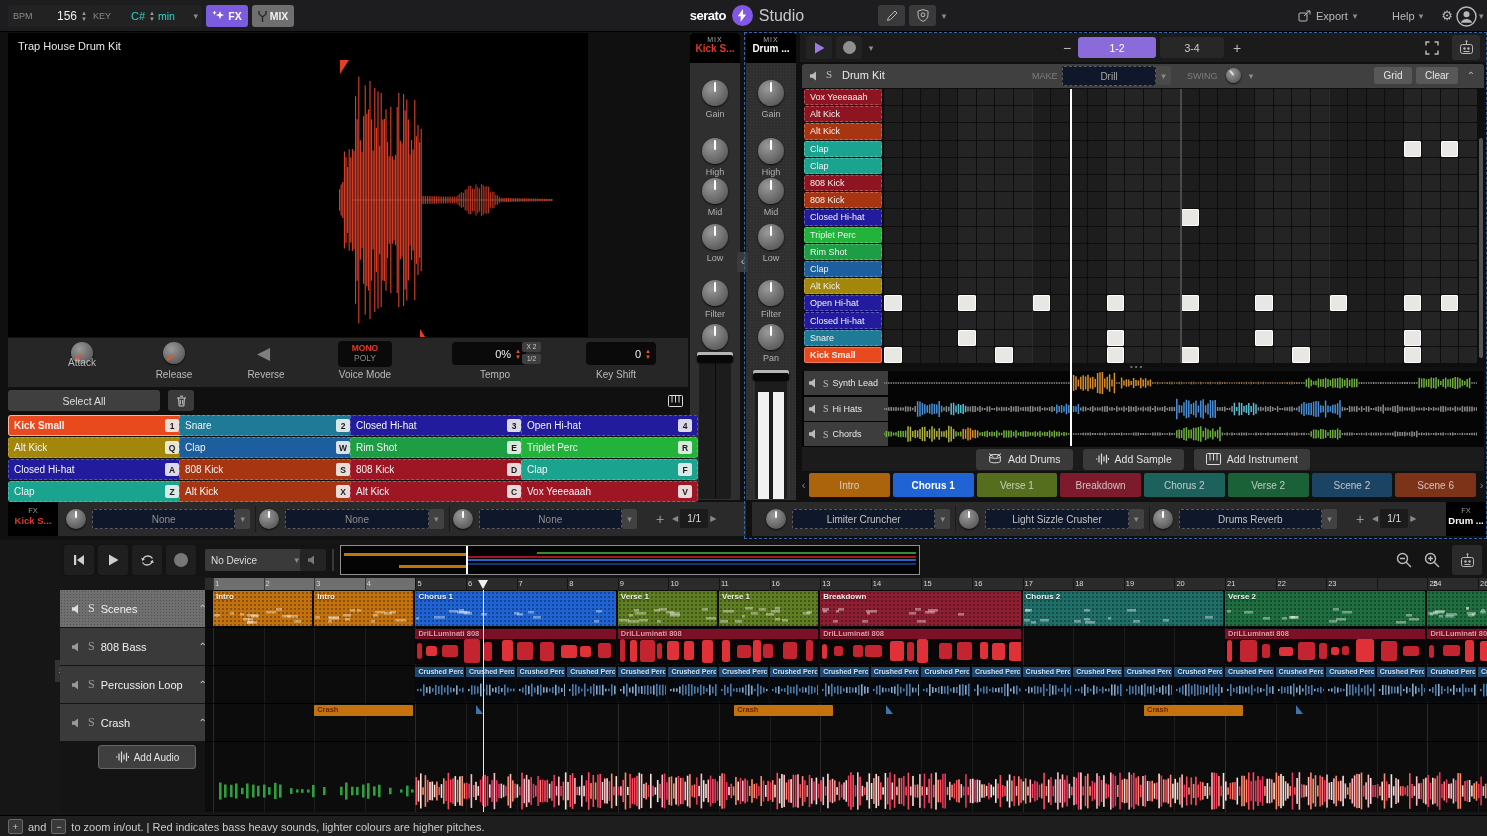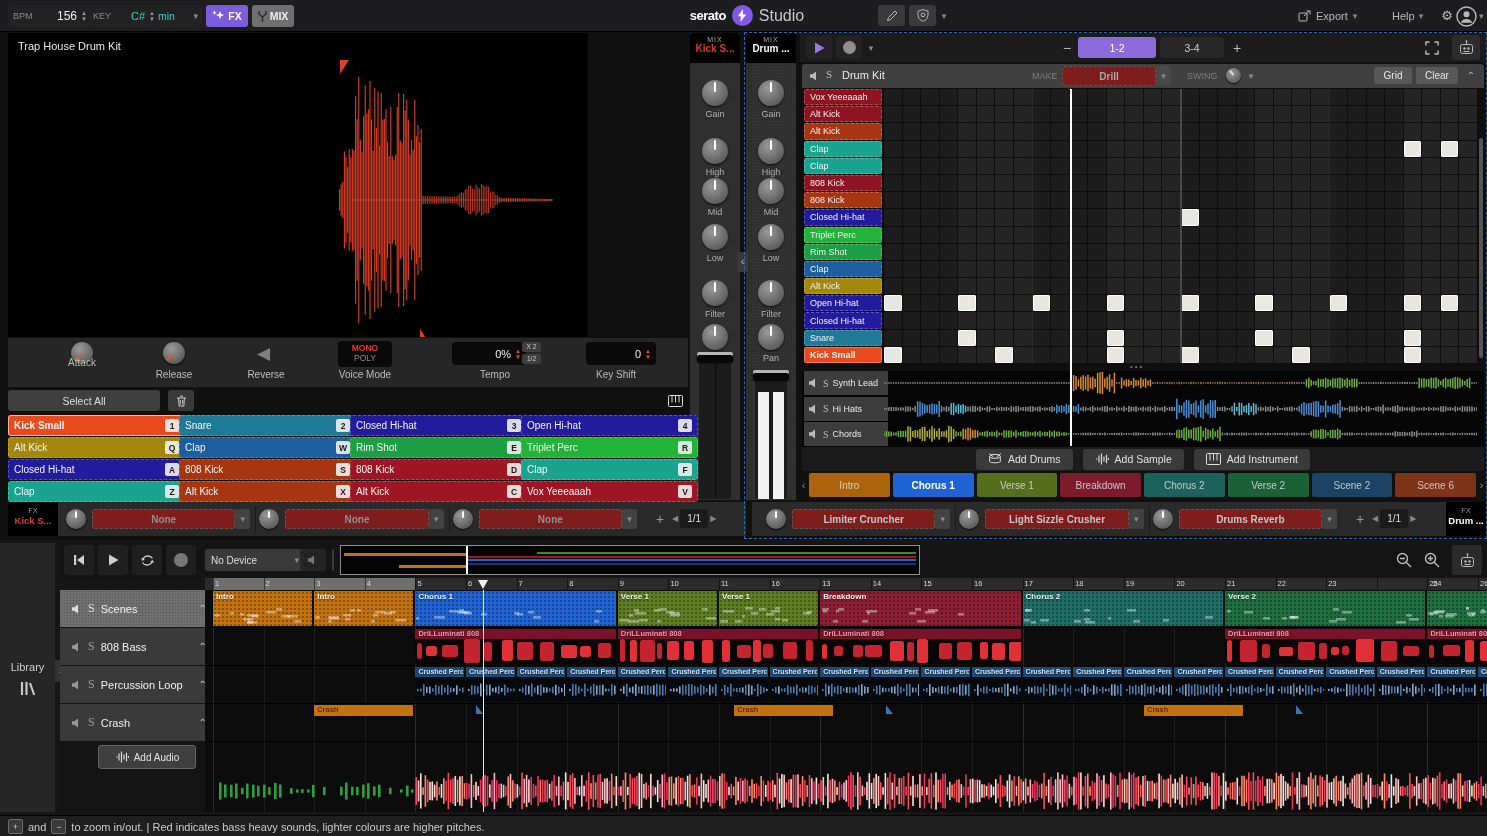--- a/index.html
+++ b/index.html
@@ -4,21 +4,21 @@
 <style>
   html,body{margin:0;padding:0;background:#000;}
   #app{position:relative;width:1487px;height:836px;background:#101010;overflow:hidden;
        font-family:"Liberation Sans",sans-serif;color:#ddd;-webkit-font-smoothing:antialiased;}
   .abs{position:absolute;}
   .flex{display:flex;align-items:center;}
   .box{background:#2b2b2b;border-radius:3px;}
   .caret{color:#8a8a8a;font-size:9px;}
   .knob{position:absolute;border-radius:50%;background:radial-gradient(circle at 38% 32%,#9a9a9a,#606060 70%,#4a4a4a);box-shadow:0 1px 2px rgba(0,0,0,.8);}
   .knob i{position:absolute;left:calc(50% - 1px);top:8%;width:2px;height:38%;background:var(--c,#fff);transform-origin:50% 115%;transform:rotate(var(--a,0deg));border-radius:1px;}
-  .dd{background:#7f1d1d;border:1px dashed #5a5a5a;border-radius:2px;color:#a8a8a8;font-size:10px;display:flex;align-items:center;justify-content:center;font-weight:bold;}
+  .dd{background:#0f172a;border:1px dashed #5a5a5a;border-radius:2px;color:#a8a8a8;font-size:10px;display:flex;align-items:center;justify-content:center;}
   .pagbox{background:#1b1b1b;border-radius:2px;color:#ddd;font-size:10px;display:flex;align-items:center;justify-content:center;}
   .seqcell{background:#1d1d1d;border-radius:1px;}
   .seqcell.g{background:#242424;}
   .seqcell.on{background:#e9e7e3;border-radius:2px;box-shadow:inset 0 0 0 1px #fff;}
   .rowlab{border:1px dashed rgba(255,255,255,.28);border-radius:2px;color:#f2f2f2;font-size:9px;display:flex;align-items:center;padding:0 5px;overflow:hidden;white-space:nowrap;}
   .pad{position:absolute;height:19px;border-radius:3px;display:flex;align-items:center;justify-content:space-between;padding:0 5px;border:1px dashed rgba(255,255,255,.25);}
   .pad .pl{font-size:10px;color:#f4f4f4;white-space:nowrap;overflow:hidden;}
   .pad .pk{background:rgba(240,240,240,.9);color:#1a1a1a;font-size:8.5px;font-weight:bold;border-radius:2px;width:14px;height:13px;display:flex;align-items:center;justify-content:center;}
   .tab{height:24px;border-radius:2px;display:flex;align-items:center;justify-content:center;font-size:10px;color:rgba(255,255,255,.85);
        background-image:radial-gradient(rgba(0,0,0,.25) 1px,transparent 1px);background-size:4px 4px;}
@@ -1040,28 +1040,20 @@
         <div class="tab" style="flex: 1 1 0%; background: radial-gradient(rgba(0, 0, 0, 0.28) 1px, transparent 1px) rgb(32, 110, 104); filter: brightness(0.88); font-weight: normal; color: rgba(255, 255, 255, 0.82);">Chorus 2</div>
         <div class="tab" style="flex: 1 1 0%; background: radial-gradient(rgba(0, 0, 0, 0.28) 1px, transparent 1px) rgb(30, 110, 63); filter: brightness(0.88); font-weight: normal; color: rgba(255, 255, 255, 0.82);">Verse 2</div>
         <div class="tab" style="flex: 1 1 0%; background: radial-gradient(rgba(0, 0, 0, 0.28) 1px, transparent 1px) rgb(31, 76, 112); filter: brightness(0.88); font-weight: normal; color: rgba(255, 255, 255, 0.82);">Scene 2</div>
         <div class="tab" style="flex: 1 1 0%; background: radial-gradient(rgba(0, 0, 0, 0.28) 1px, transparent 1px) rgb(142, 58, 26); filter: brightness(0.88); font-weight: normal; color: rgba(255, 255, 255, 0.82);">Scene 6</div>
       </div>
     <div style="width:11px;text-align:center;color:#888;font-size:11px;">›</div>
   </div>
 
   <div class="abs" style="left:0;top:540px;width:1487px;height:296px;background:#161616;"></div>
 
-  <div class="abs" style="left:0;top:543px;width:55px;height:269px;background:#262626;">
-    <div class="abs" style="left:0;top:118px;width:55px;text-align:center;font-size:11px;color:#ccc;">Library</div>
-    <div class="abs flex" style="left:0;top:138px;width:55px;justify-content:center;">
-        <svg width="17" height="15" viewBox="0 0 17 15">
-          <path d="M3 1v13M7.5 1v13M11 2l4.2 12" stroke="#ccc" stroke-width="2.1"></path>
-        </svg>
-      </div>
-  </div>
   <div class="abs" style="left:55px;top:660px;width:11px;height:22px;background:#333;border-radius:0 3px 3px 0;color:#bbb;font-size:11px;text-align:center;line-height:21px;">›</div>
 
   <div class="abs" style="left:60px;top:543px;width:1427px;height:34px;background:#141414;">
     <div class="abs flex" style="left:4px;top:2px;width:30px;height:30px;background:#1f1f1f;border-radius:3px;justify-content:center;">
         <span>
           <svg width="12" height="12" viewBox="0 0 12 12">
             <rect x="1" y="1" width="2.2" height="10" fill="#cfcfcf"></rect>
             <path d="M11 1v10L4 6z" fill="#cfcfcf"></path>
           </svg>
         </span>

